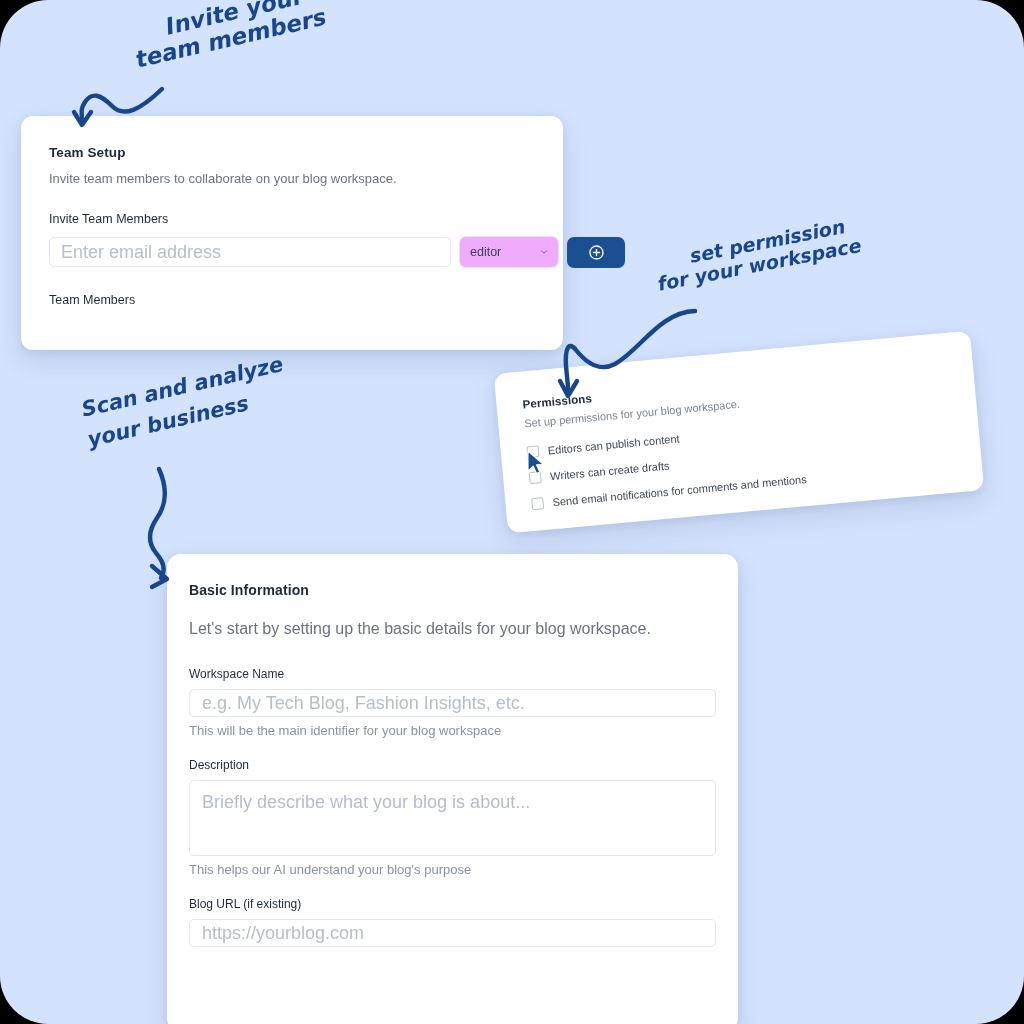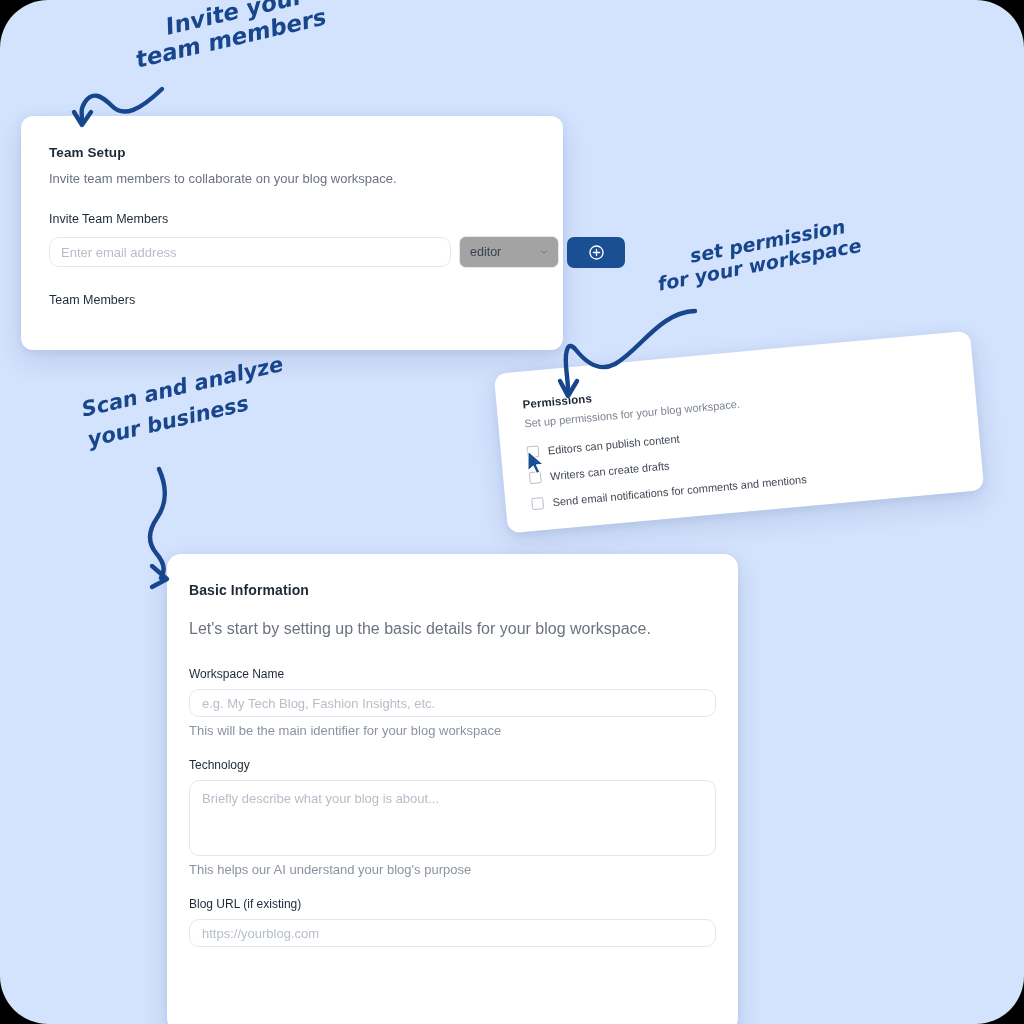--- a/index.html
+++ b/index.html
@@ -43,24 +43,24 @@
     color: #1f2a37;
   }
   .hint {
     font-size: 13px;
     color: #8a93a0;
   }
   .input {
     box-sizing: border-box;
     width: 100%;
     border: 1px solid #e3e7ec;
-    border-radius: 10px;
+    border-radius: 5px;
     background: #fff;
     font-family: "Liberation Sans", sans-serif;
-    font-size: 13px;
+    font-size: 18px;
     color: #1f2a37;
     outline: none;
   }
   .input::placeholder { color: #b6bec9; }
   .input.tall { resize: none; }
 
   
   #team-setup-card {
     left: 21px; top: 116px; width: 542px; height: 234px;
   }
@@ -69,21 +69,21 @@
   #ts-sub   { margin: 0 0 26px 0; }
   #ts-invite-label { margin: 0 0 10px 0; }
   .invite-row { display: flex; align-items: center; gap: 8px; }
   #invite-email-input { height: 30px; padding: 0 11px; flex: 0 0 402px; }
   .role-select {
     position: relative;
     flex: 0 0 78px;
     height: 30px;
     border: 1px solid #e3e7ec;
     border-radius: 7px;
-    background: #a3a3a3;
+    background: #f0abfc;
     display: flex;
     align-items: center;
     padding: 0 10px;
     font-size: 12.5px;
     color: #3a4351;
     cursor: pointer;
   }
   .role-select .chev {
     position: absolute; right: 9px; top: 50%;
     transform: translateY(-50%);
@@ -253,21 +253,21 @@
       <div class="card-title" id="bi-title">Basic Information</div>
       <div class="card-sub" id="bi-sub">Let's start by setting up the basic details for your blog workspace.</div>
 
       <div class="bi-group">
         <span class="field-label">Workspace Name</span>
         <input class="input" id="workspace-name-input" type="text" placeholder="e.g. My Tech Blog, Fashion Insights, etc." style="">
         <span class="hint">This will be the main identifier for your blog workspace</span>
       </div>
 
       <div class="bi-group">
-        <span class="field-label">Technology</span>
+        <span class="field-label">Description</span>
         <textarea class="input tall" id="description-textarea" placeholder="Briefly describe what your blog is about..." style=""></textarea>
         <span class="hint">This helps our AI understand your blog's purpose</span>
       </div>
 
 
       <div class="bi-group">
         <span class="field-label">Blog URL (if existing)</span>
         <input class="input" id="blog-url-input" type="text" placeholder="https://yourblog.com" style="">
         
       </div>

